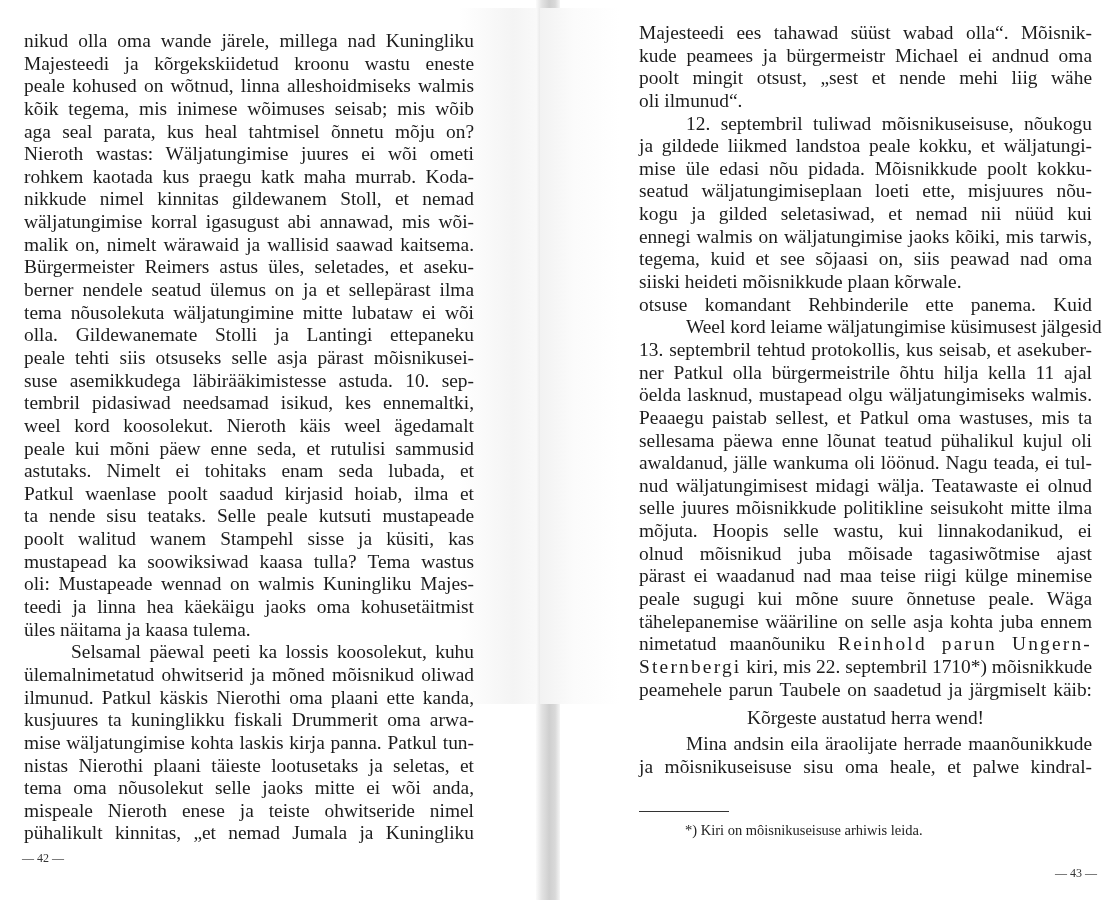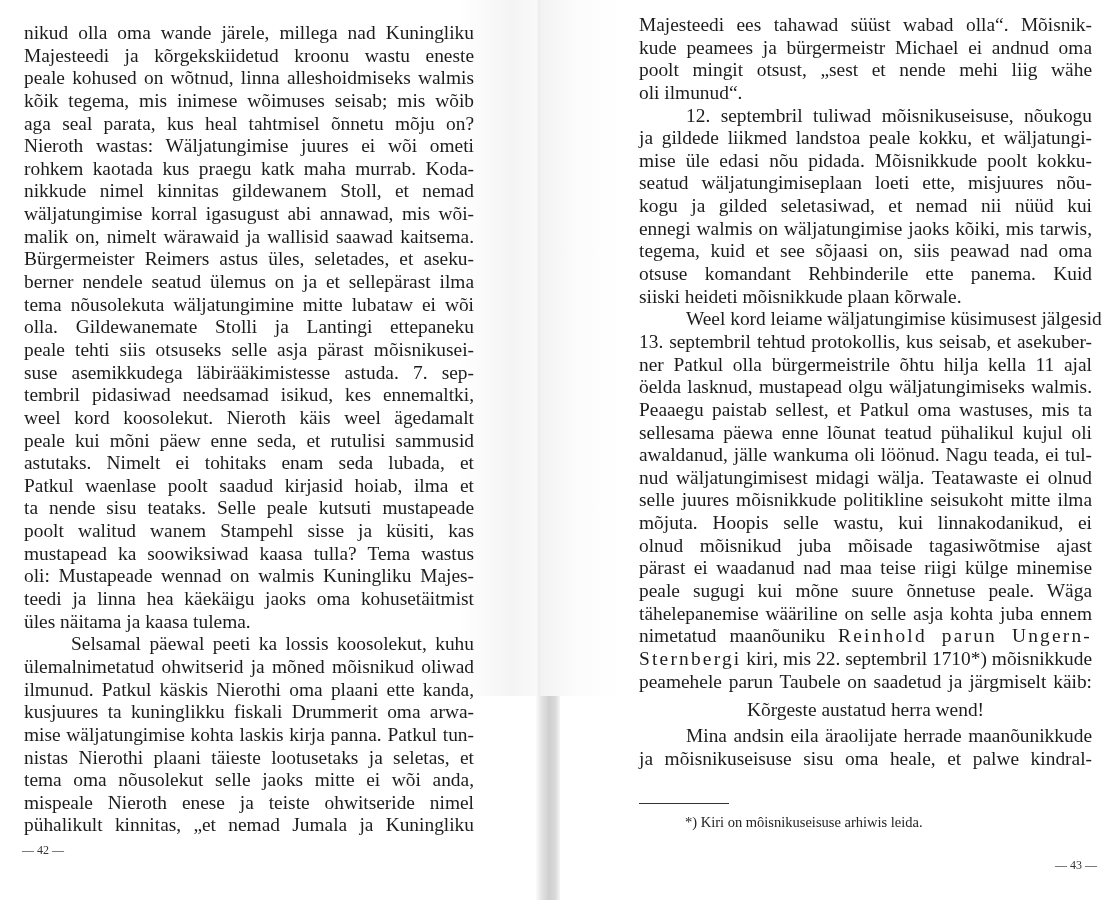--- a/index.html
+++ b/index.html
@@ -2,21 +2,21 @@
 <html><head>
 <meta charset="utf-8">
 <style>
   html, body { margin: 0; padding: 0; }
   body {
     width: 1112px; height: 900px; overflow: hidden;
     background: #ffffff; position: relative;
     font-family: "Liberation Serif", "DejaVu Serif", serif;
     color: #1c1c1c;
   }
-  .page { position: absolute; top: 0; height: 696px; }
+  .page { position: absolute; top: 8px; height: 696px; }
   .page.left { left: 0; width: 540px; background: linear-gradient(to right, #ffffff 0%, #ffffff 85%, #f4f4f4 95%, #fafafa 100%); }
   .page.right { left: 540px; width: 572px; background: linear-gradient(to right, #f2f2f2 0%, #fbfbfb 6%, #ffffff 14%, #ffffff 100%); }
   .gutter {
     position: absolute; top: 0; left: 536px; width: 24px; height: 900px;
     background: linear-gradient(to right, #fbfbfb 0%, #e2e2e2 25%, #cfcfcf 55%, #d9d9d9 80%, #f5f5f5 100%);
   }
   .text {
     position: absolute; font-size: 19.4px; line-height: 22.65px;
   }
   .left .text { left: 24px; top: 22px; width: 450px; }
@@ -57,21 +57,21 @@
       <span class="line">Nieroth wastas: Wäljatungimise juures ei wõi ometi</span>
       <span class="line">rohkem kaotada kus praegu katk maha murrab. Koda-</span>
       <span class="line">nikkude nimel kinnitas gildewanem Stoll, et nemad</span>
       <span class="line">wäljatungimise korral igasugust abi annawad, mis wõi-</span>
       <span class="line">malik on, nimelt wärawaid ja wallisid saawad kaitsema.</span>
       <span class="line">Bürgermeister Reimers astus üles, seletades, et aseku-</span>
       <span class="line">berner nendele seatud ülemus on ja et sellepärast ilma</span>
       <span class="line">tema nõusolekuta wäljatungimine mitte lubataw ei wõi</span>
       <span class="line">olla. Gildewanemate Stolli ja Lantingi ettepaneku</span>
       <span class="line">peale tehti siis otsuseks selle asja pärast mõisnikusei-</span>
-      <span class="line">suse asemikkudega läbirääkimistesse astuda. 7. sep-</span>
+      <span class="line">suse asemikkudega läbirääkimistesse astuda. 10. sep-</span>
       <span class="line">tembril pidasiwad needsamad isikud, kes ennemaltki,</span>
       <span class="line">weel kord koosolekut. Nieroth käis weel ägedamalt</span>
       <span class="line">peale kui mõni päew enne seda, et rutulisi sammusid</span>
       <span class="line">astutaks. Nimelt ei tohitaks enam seda lubada, et</span>
       <span class="line">Patkul waenlase poolt saadud kirjasid hoiab, ilma et</span>
       <span class="line">ta nende sisu teataks. Selle peale kutsuti mustapeade</span>
       <span class="line">poolt walitud wanem Stampehl sisse ja küsiti, kas</span>
       <span class="line">mustapead ka soowiksiwad kaasa tulla? Tema wastus</span>
       <span class="line">oli: Mustapeade wennad on walmis Kuningliku Majes-</span>
       <span class="line">teedi ja linna hea käekäigu jaoks oma kohusetäitmist</span>
@@ -98,22 +98,22 @@
         <span class="line">kude peamees ja bürgermeistr Michael ei andnud oma</span>
         <span class="line">poolt mingit otsust, „sest et nende mehi liig wähe</span>
         <span class="line last">oli ilmunud“.</span>
         <span class="line indent">12. septembril tuliwad mõisnikuseisuse, nõukogu</span>
         <span class="line">ja gildede liikmed landstoa peale kokku, et wäljatungi-</span>
         <span class="line">mise üle edasi nõu pidada. Mõisnikkude poolt kokku-</span>
         <span class="line">seatud wäljatungimiseplaan loeti ette, misjuures nõu-</span>
         <span class="line">kogu ja gilded seletasiwad, et nemad nii nüüd kui</span>
         <span class="line">ennegi walmis on wäljatungimise jaoks kõiki, mis tarwis,</span>
         <span class="line">tegema, kuid et see sõjaasi on, siis peawad nad oma</span>
+        <span class="line last">siiski heideti mõisnikkude plaan kõrwale.</span>
         <span class="line">otsuse komandant Rehbinderile ette panema. Kuid</span>
-        <span class="line last">siiski heideti mõisnikkude plaan kõrwale.</span>
         <span class="line indent">Weel kord leiame wäljatungimise küsimusest jälgesid</span>
         <span class="line">13. septembril tehtud protokollis, kus seisab, et asekuber-</span>
         <span class="line">ner Patkul olla bürgermeistrile õhtu hilja kella 11 ajal</span>
         <span class="line">öelda lasknud, mustapead olgu wäljatungimiseks walmis.</span>
         <span class="line">Peaaegu paistab sellest, et Patkul oma wastuses, mis ta</span>
         <span class="line">sellesama päewa enne lõunat teatud pühalikul kujul oli</span>
         <span class="line">awaldanud, jälle wankuma oli löönud. Nagu teada, ei tul-</span>
         <span class="line">nud wäljatungimisest midagi wälja. Teatawaste ei olnud</span>
         <span class="line">selle juures mõisnikkude politikline seisukoht mitte ilma</span>
         <span class="line">mõjuta. Hoopis selle wastu, kui linnakodanikud, ei</span>

